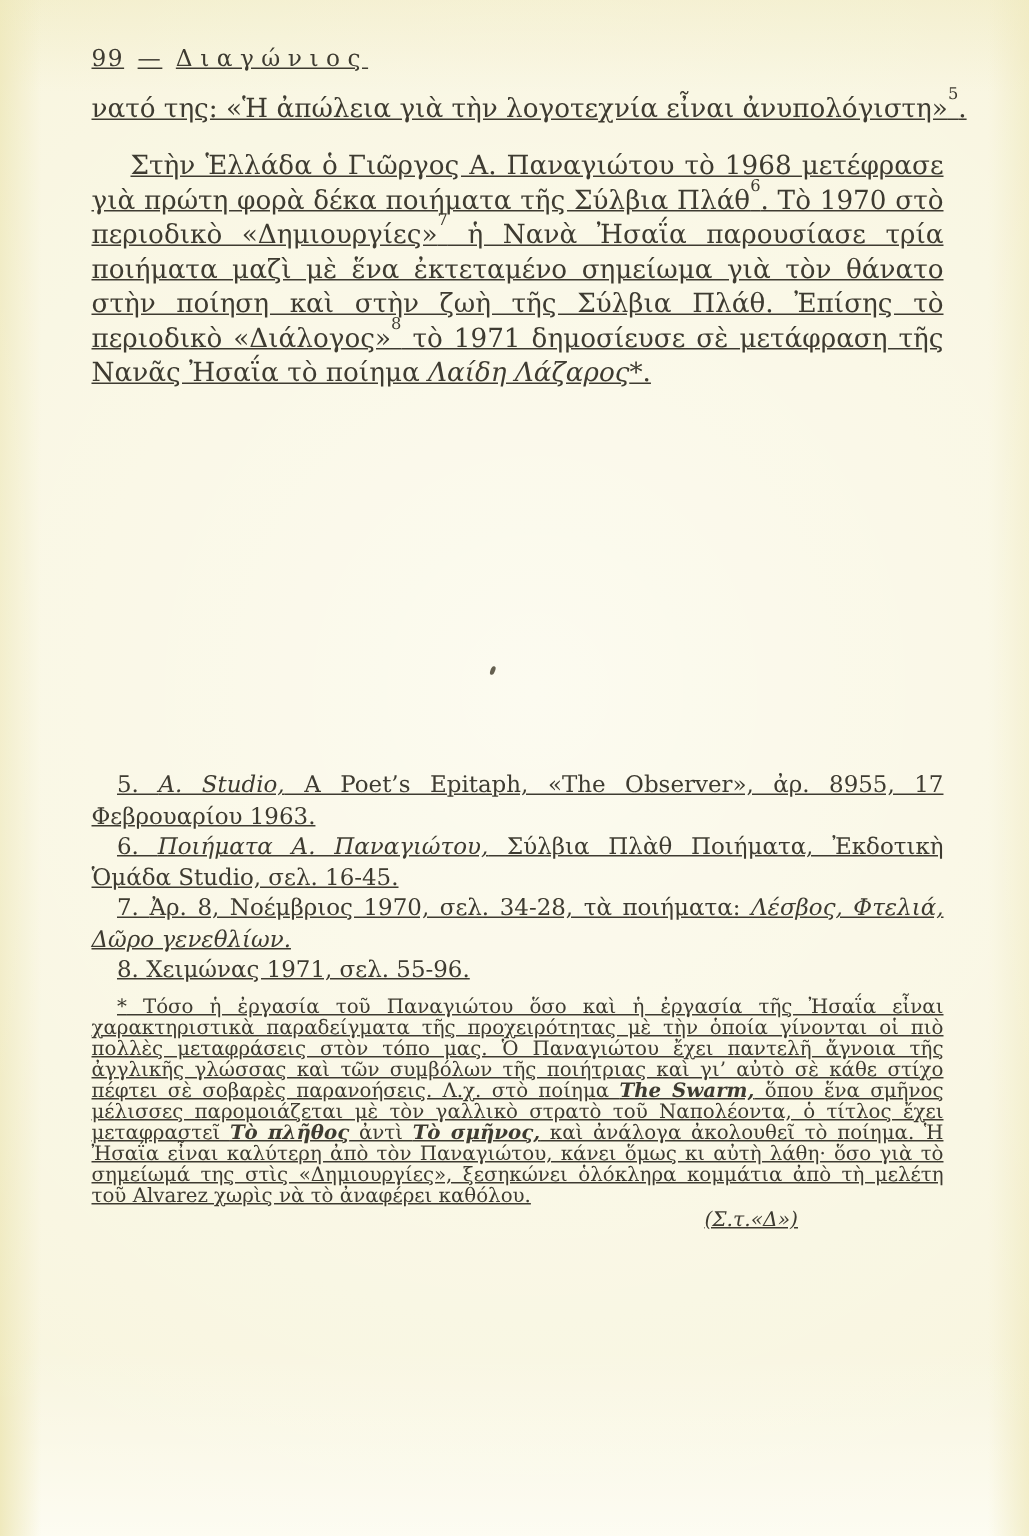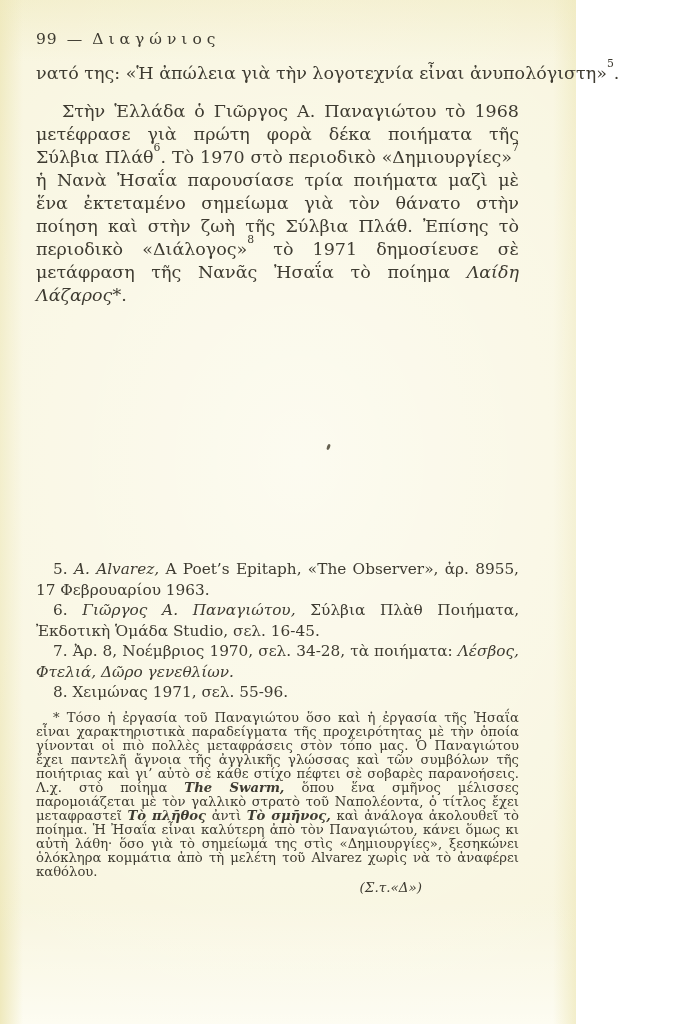--- a/index.html
+++ b/index.html
@@ -8,29 +8,30 @@
     --ink: #3e3b31;
   }
   html, body { margin: 0; padding: 0; }
   body {
     width: 686px; height: 1024px;
     font-family: "DejaVu Serif", "Liberation Serif", serif;
     background: #fff;
   }
   .page {
     position: relative;
-    width: 576px; height: 1024px;
+    width: 686px; height: 1024px;
     box-sizing: border-box;
-    padding: 30px 57px 0 36px;
+    padding: 30px 57px 0 61px;
     color: var(--ink);
     background:
       radial-gradient(120% 85% at 52% 45%, rgba(255,255,252,0.6), rgba(255,255,252,0) 72%),
       linear-gradient(90deg, var(--paper-edge), rgba(239,233,189,0) 4%, rgba(239,233,189,0) 96%, rgba(239,233,189,0.75)),
       linear-gradient(180deg, rgba(239,233,189,0.55), rgba(239,233,189,0) 6%, rgba(239,233,189,0) 88%, rgba(255,255,250,0.7)),
       var(--paper);
+    text-decoration: underline;
   }
   .running-head {
     font-size: 15.5px;
     letter-spacing: 1px;
     white-space: nowrap;
   }
   .running-head .sep { margin: 0 9px; }
   .running-head .journal { letter-spacing: 5px; }
   sup {
     font-size: 62%;
@@ -95,22 +96,22 @@
   <div class="running-head">
     <span>99</span><span class="sep">—</span><span class="journal">Διαγώνιος</span>
   </div>
 
   <p class="cont-line"><span>νατό της: «Ἡ ἀπώλεια γιὰ τὴν λογοτεχνία εἶναι ἀνυπολόγιστη»</span><sup>5</sup><span>.</span></p>
 
   <p class="para"><span>Στὴν Ἑλλάδα ὁ Γιῶργος Α. Παναγιώτου τὸ 1968 μετέφρασε γιὰ πρώτη φορὰ δέκα ποιήματα τῆς Σύλβια Πλάθ</span><sup>6</sup><span>. Τὸ 1970 στὸ περιοδικὸ «Δημιουργίες»</span><sup>7</sup><span> ἡ Νανὰ Ἠσαΐα παρουσίασε τρία ποιήματα μαζὶ μὲ ἕνα ἐκτεταμένο σημείωμα γιὰ τὸν θάνατο στὴν ποίηση καὶ στὴν ζωὴ τῆς Σύλβια Πλάθ. Ἐπίσης τὸ περιοδικὸ «Διάλογος»</span><sup>8</sup><span> τὸ 1971 δημοσίευσε σὲ μετάφραση τῆς Νανᾶς Ἠσαΐα τὸ ποίημα </span><span class="italic">Λαίδη Λάζαρος</span><span>*.</span></p>
 
 
   <div class="footnotes">
-    <p class="footnote"><span>5. </span><span class="italic">A. Alvarez,</span><span> A Poet’s Epitaph, «The Observer», ἀρ. 8955, 17 Φεβρουαρίου 1963.</span></p>
-    <p class="footnote"><span>6. </span><span class="italic">Γιῶργος Α. Παναγιώτου,</span><span> Σύλβια Πλὰθ Ποιήματα, Ἐκδοτικὴ Ὁμάδα Studio, σελ. 16-45.</span></p>
+    <p class="footnote"><span>5. </span><span class="italic">A. Studio,</span><span> A Poet’s Epitaph, «The Observer», ἀρ. 8955, 17 Φεβρουαρίου 1963.</span></p>
+    <p class="footnote"><span>6. </span><span class="italic">Ποιήματα Α. Παναγιώτου,</span><span> Σύλβια Πλὰθ Ποιήματα, Ἐκδοτικὴ Ὁμάδα Studio, σελ. 16-45.</span></p>
     <p class="footnote"><span>7. </span><span>Ἀρ. 8, Νοέμβριος 1970, σελ. 34-28, τὰ ποιήματα: </span><span class="italic">Λέσβος, Φτελιά, Δῶρο γενεθλίων.</span></p>
     <p class="footnote"><span>8. </span><span>Χειμώνας 1971, σελ. 55-96.</span></p>
   </div>
 
   <div class="note">
     <p class="note-text"><span>*</span><span> Τόσο ἡ ἐργασία τοῦ Παναγιώτου ὅσο καὶ ἡ ἐργασία τῆς Ἠσαΐα εἶναι χαρακτηριστικὰ παραδείγματα τῆς προχειρότητας μὲ τὴν ὁποία γίνονται οἱ πιὸ πολλὲς μεταφράσεις στὸν τόπο μας. Ὁ Παναγιώτου ἔχει παντελῆ ἄγνοια τῆς ἀγγλικῆς γλώσσας καὶ τῶν συμβόλων τῆς ποιήτριας καὶ γι’ αὐτὸ σὲ κάθε στίχο πέφτει σὲ σοβαρὲς παρανοήσεις. Λ.χ. στὸ ποίημα </span><span class="emph">The Swarm,</span><span> ὅπου ἕνα σμῆνος μέλισσες παρομοιάζεται μὲ τὸν γαλλικὸ στρατὸ τοῦ Ναπολέοντα, ὁ τίτλος ἔχει μεταφραστεῖ </span><span class="emph">Τὸ πλῆθος</span><span> ἀντὶ </span><span class="emph">Τὸ σμῆνος,</span><span> καὶ ἀνάλογα ἀκολουθεῖ τὸ ποίημα. Ἡ Ἠσαΐα εἶναι καλύτερη ἀπὸ τὸν Παναγιώτου, κάνει ὅμως κι αὐτὴ λάθη· ὅσο γιὰ τὸ σημείωμά της στὶς «Δημιουργίες», ξεσηκώνει ὁλόκληρα κομμάτια ἀπὸ τὴ μελέτη τοῦ Alvarez χωρὶς νὰ τὸ ἀναφέρει καθόλου.</span></p>
     <p class="signature">(Σ.τ.«Δ»)</p>
   </div>
 
   <div class="speck"></div>

